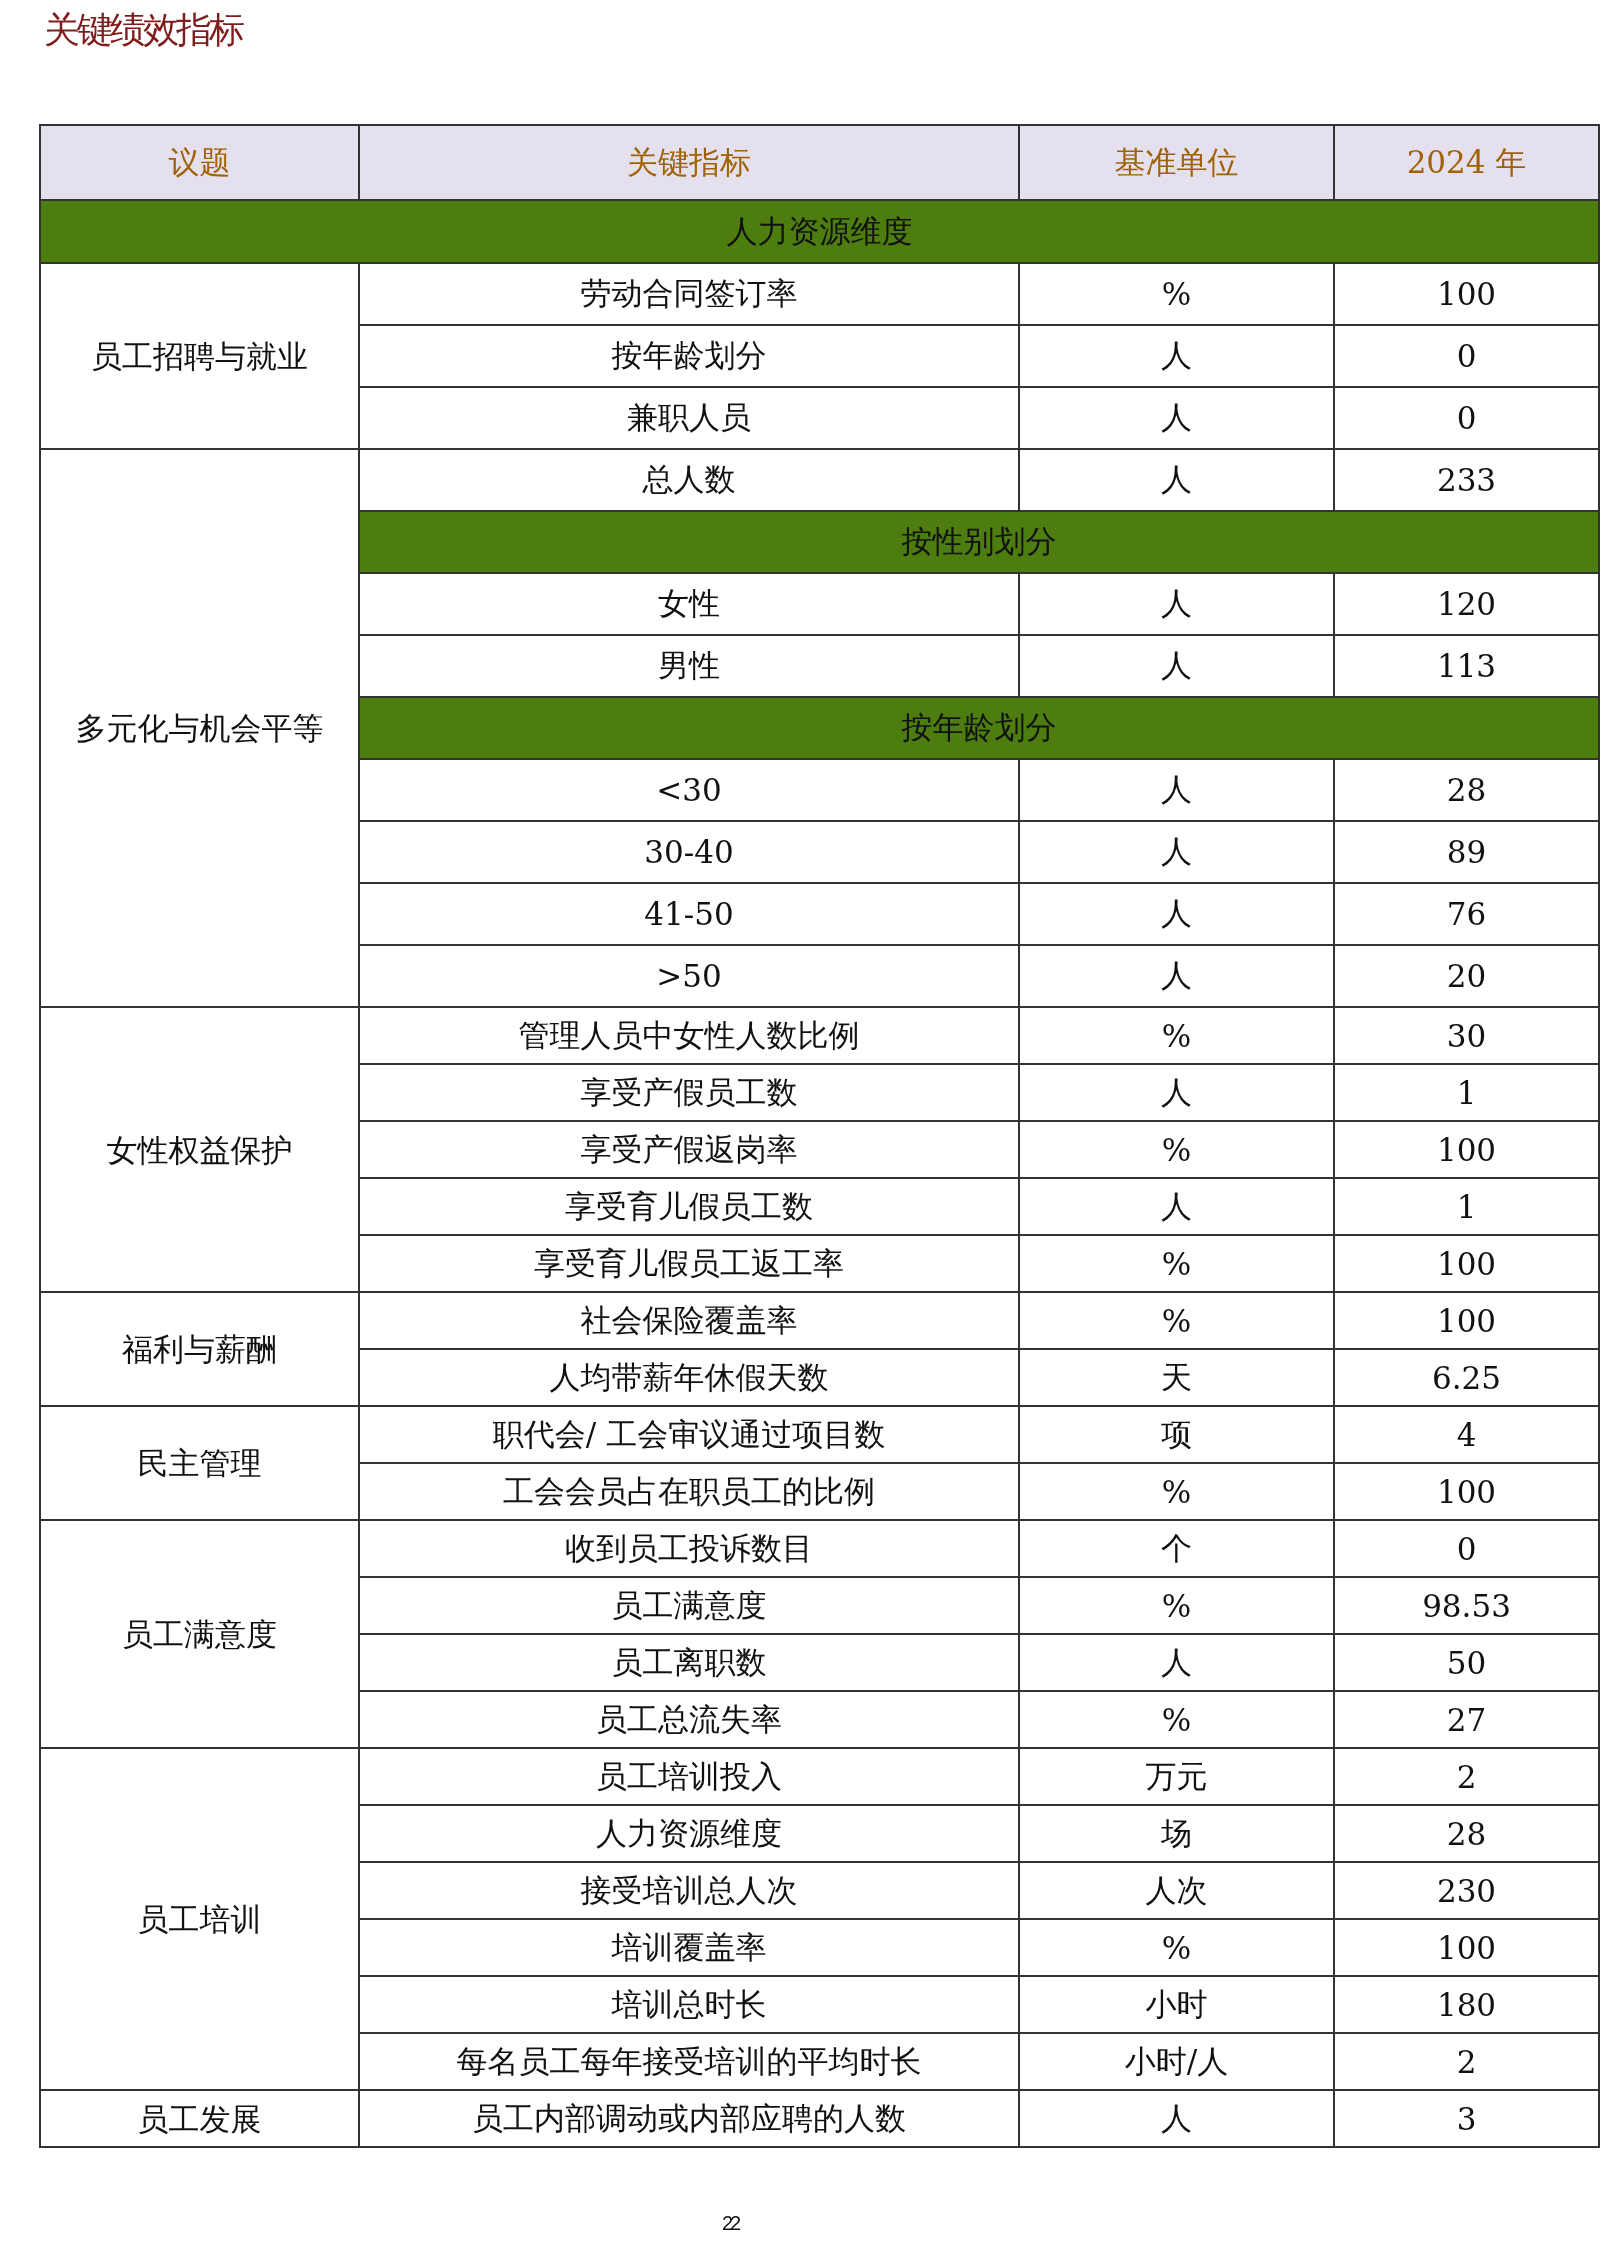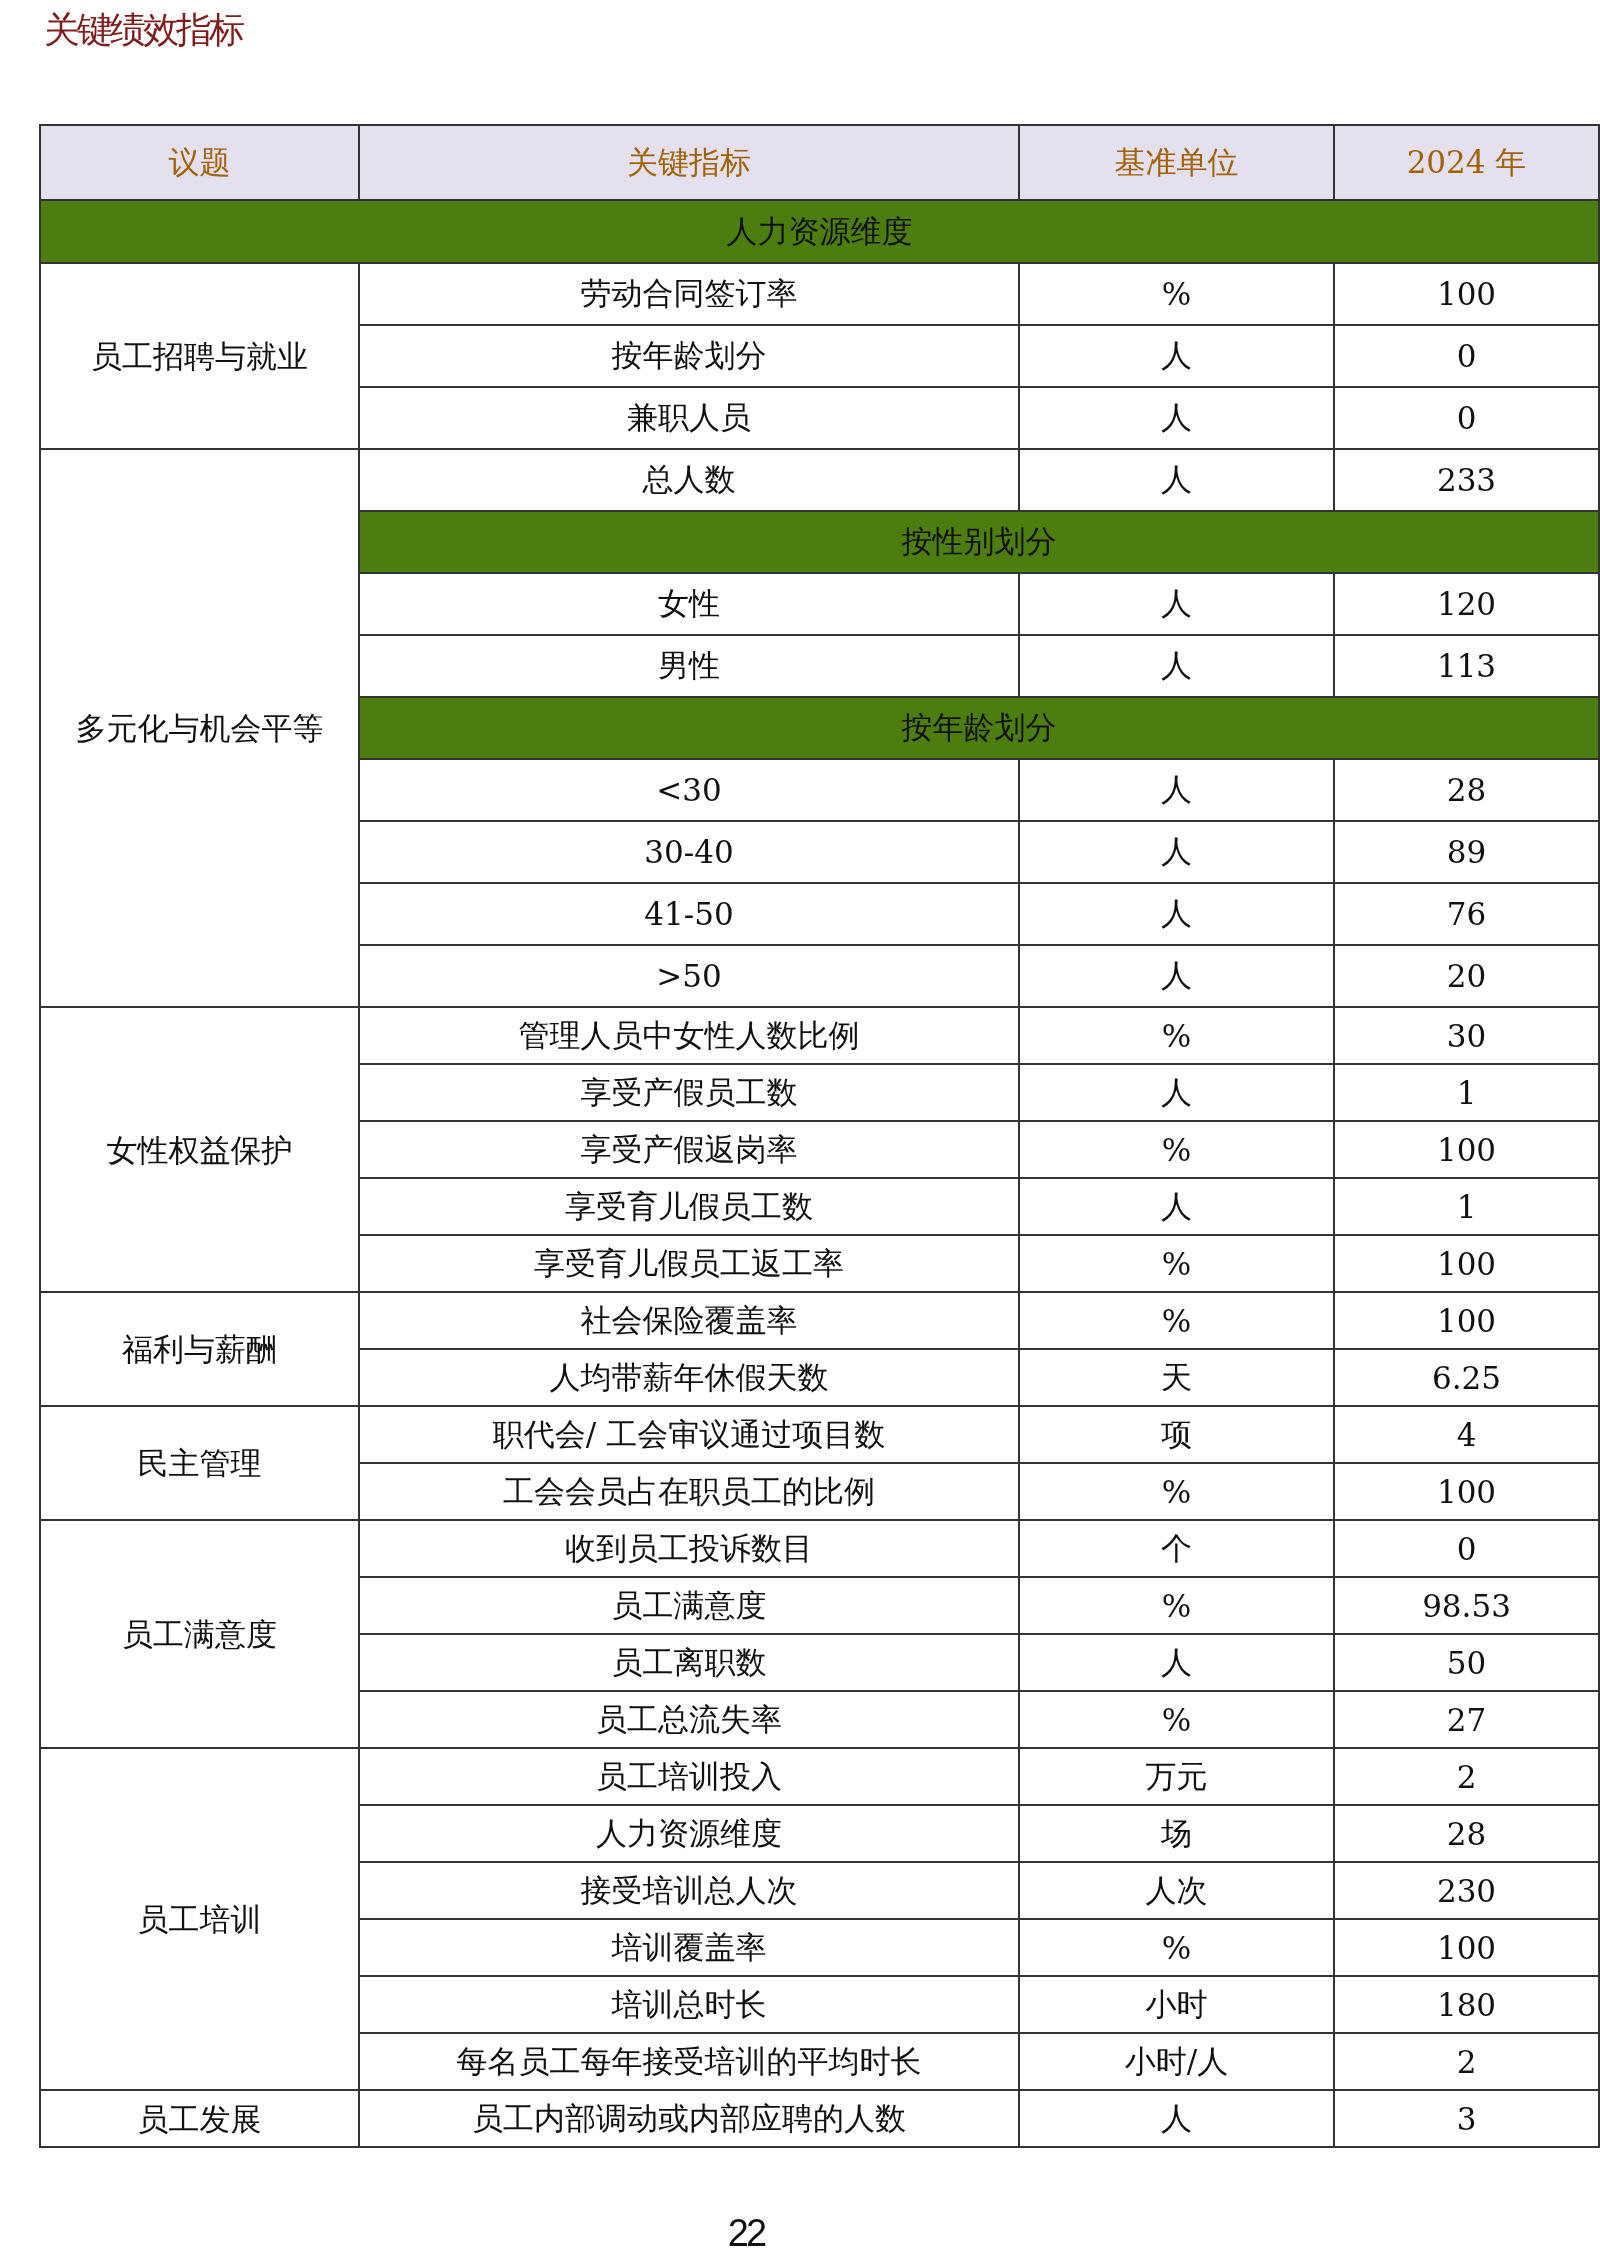--- a/index.html
+++ b/index.html
@@ -7,21 +7,21 @@
          font-family:"DejaVu Serif", "Liberation Serif", serif; color:#111; }
   .page-title { position:absolute; left:44px; top:6px; font-size:36px; color:#7f1d1d;
          font-family:"DejaVu Sans","Liberation Sans",sans-serif; letter-spacing:-3px; }
   table.kpi { position:absolute; left:39px; top:124px; width:1559px; border-collapse:collapse; table-layout:fixed; }
   table.kpi td, table.kpi th { border:2px solid #333; text-align:center; vertical-align:middle; padding:0; font-size:31px; font-weight:normal; }
   table.kpi th { background:#e4e0ee; color:#a16207; height:73px; }
   tr.section td { background:#4d7c0f; height:61px; }
   tr.r1 td { height:60px; }
   tr.r2 td { height:55px; }
   .cat { font-size:31px; line-height:40px; }
-  .page-num { position:absolute; left:16px; width:1460px; top:2212px; text-align:center; font-size:38px;
+  .page-num { position:absolute; left:0; width:1460px; top:2212px; text-align:center; font-size:20px;
          font-family:"Liberation Sans",sans-serif; letter-spacing:-3px; }
 </style>
 </head>
 <body>
 
 <div class="page-title">关键绩效指标</div>
 
 <table class="kpi">
   <colgroup>
       <col style="width:319px">

